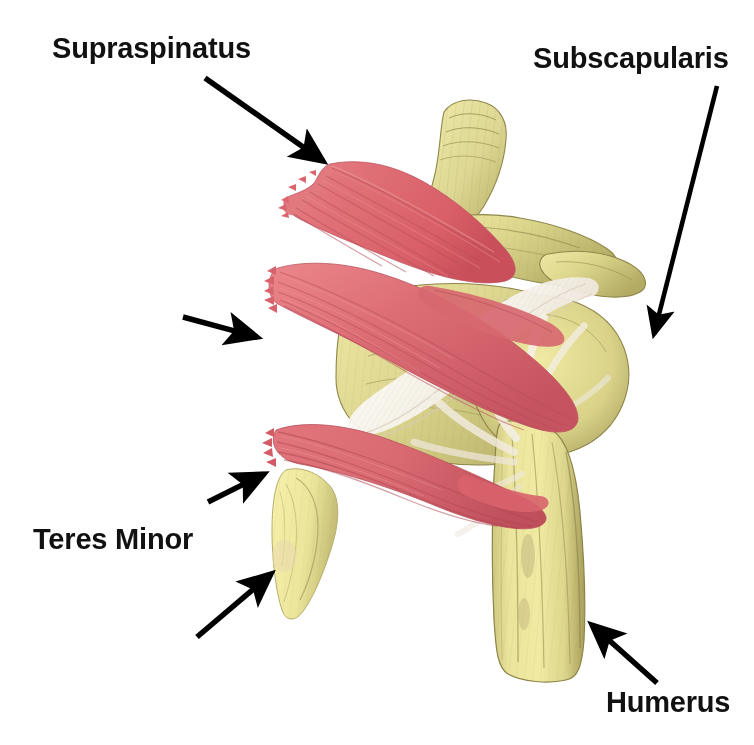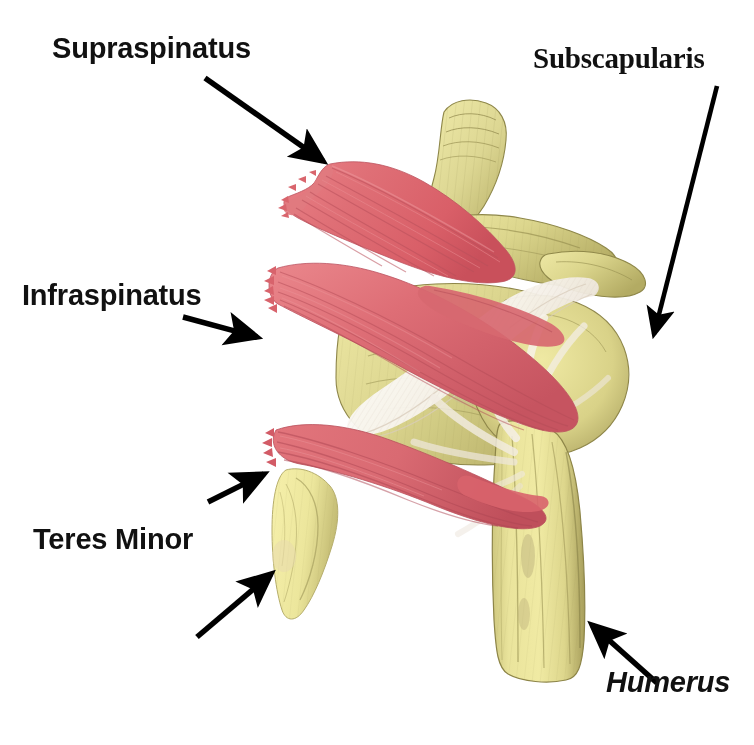--- a/index.html
+++ b/index.html
@@ -28,25 +28,25 @@
     position: absolute;
     font-family: "Liberation Sans", sans-serif;
     font-weight: bold;
     font-size: 29px;
     line-height: 1;
     color: #111111;
     white-space: nowrap;
     letter-spacing: -0.2px;
   }
   #lbl-supraspinatus { left: 52px;  top: 34px; }
-  #lbl-subscapularis { left: 533px; top: 44px; font-family: Liberation Serif, serif; }
+  #lbl-subscapularis { left: 533px; top: 44px; }
   #lbl-infraspinatus { left: 22px;  top: 281px; }
   #lbl-teresminor    { left: 33px;  top: 481px; margin-top: 44px; }
   #lbl-scapula       { left: 78px;  top: 634px; }
-  #lbl-humerus       { left: 606px; top: 668px; font-style: italic; }
+  #lbl-humerus       { left: 606px; top: 688px; }
 </style>
 </head>
 <body>
 
 <div id="stage">
 
   <svg id="figure" viewBox="0 0 754 745" xmlns="http://www.w3.org/2000/svg">
     <defs>
 
       <linearGradient id="gMuscleA" x1="0" y1="0" x2="1" y2="0.4">
@@ -333,20 +333,19 @@
       <line x1="208" y1="502" x2="264" y2="474" marker-end="url(#arrowHead)"></line>
       <line x1="197" y1="637" x2="271" y2="574" marker-end="url(#arrowHead)"></line>
       <line x1="657" y1="683" x2="592" y2="625" marker-end="url(#arrowHead)"></line>
     </g>
   </svg>
 
   <div class="label" id="lbl-supraspinatus">Supraspinatus</div>
 
   <div class="label" id="lbl-subscapularis">Subscapularis</div>
 
-  <div class="label" id="lbl-infraspinatus">Infraspinatus</div>
 
   <div class="label" id="lbl-teresminor">Teres Minor</div>
 
 
   <div class="label" id="lbl-humerus">Humerus</div>
 
 </div>
 
 </body></html>

